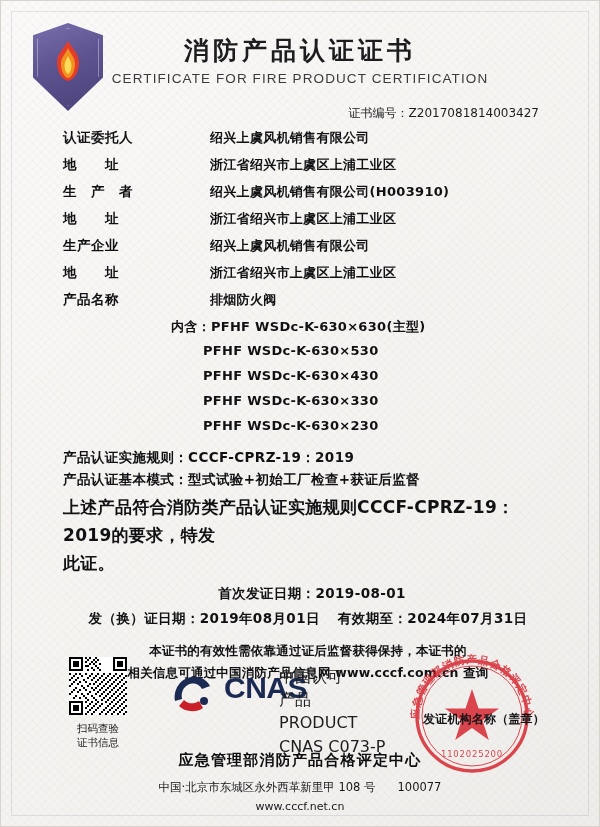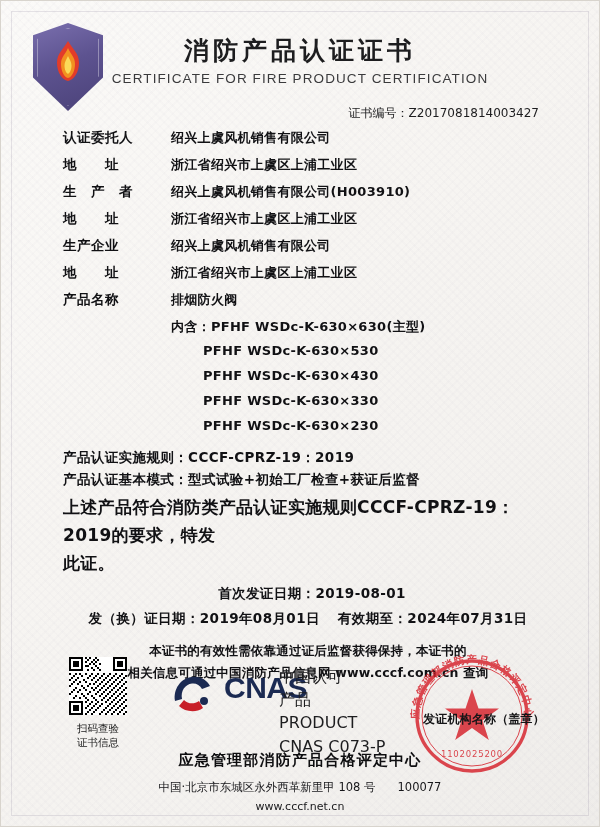--- a/index.html
+++ b/index.html
@@ -110,20 +110,21 @@
     right: 46px;
     top: 128px;
     font-family: "DejaVu Sans", "Liberation Sans", sans-serif;
     color: #111114;
   }
   .row {
     display: flex;
     align-items: baseline;
     margin-bottom: 2px;
     height: 25px;
+    gap: 39px;
   }
   .lbl {
     width: 108px;
     flex: 0 0 108px;
     font-size: 13.5px;
     font-weight: bold;
     letter-spacing: 0.5px;
     white-space: nowrap;
   }
   .val {

